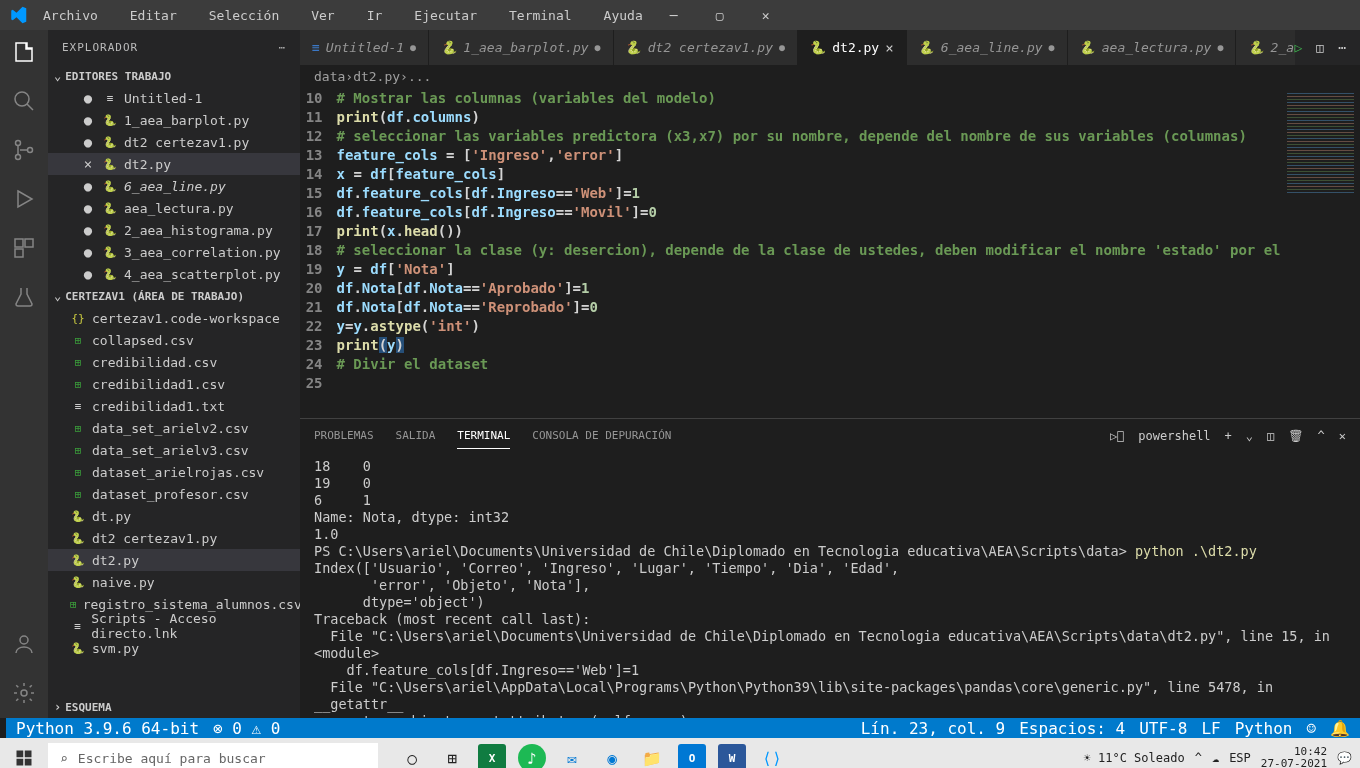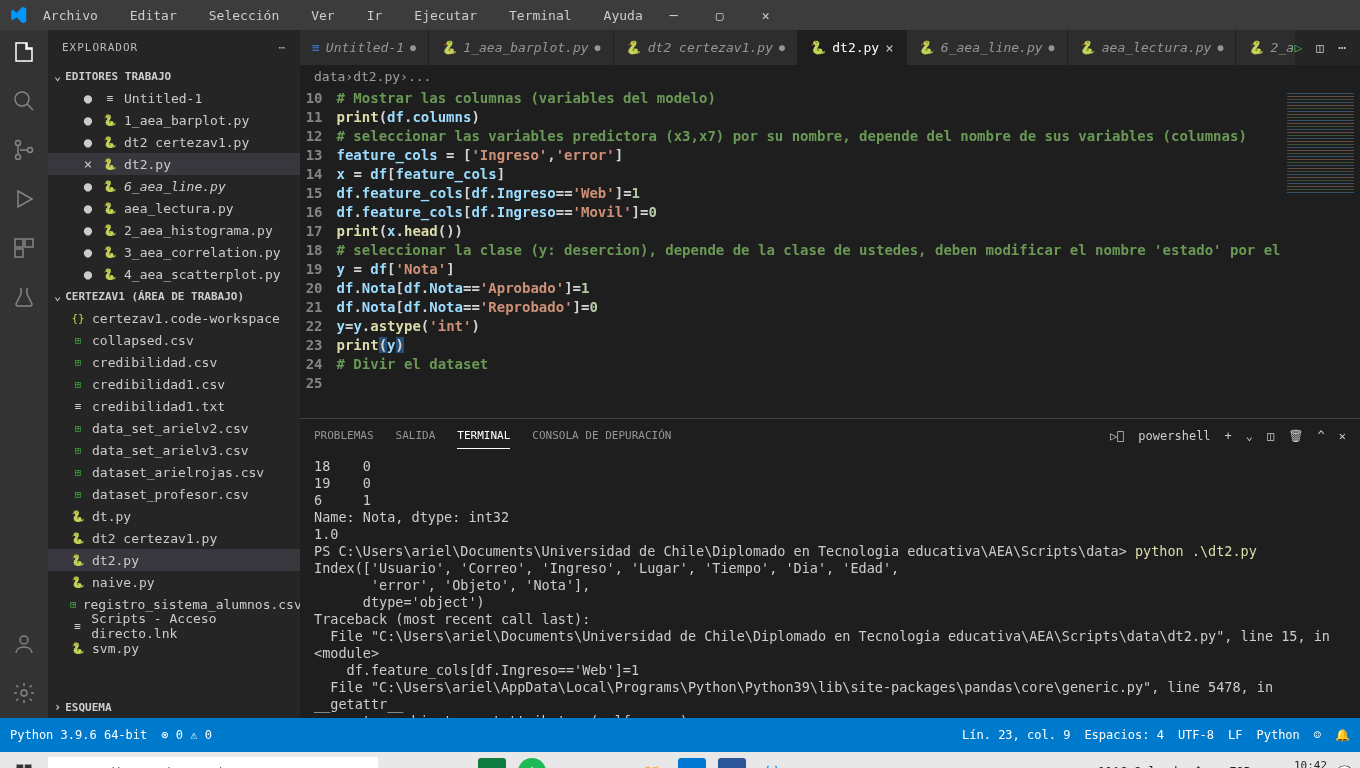--- a/index.html
+++ b/index.html
@@ -42,21 +42,21 @@
 .minimap .mm { position:absolute; top:6px; right:6px; left:6px; height:100px; opacity:0.4; background:repeating-linear-gradient(#569cd6 0 1px,transparent 1px 3px,#ce9178 3px 4px,transparent 4px 6px,#6a9955 6px 7px,transparent 7px 9px); }
 .c-cmt{color:#6a9955;} .c-fn{color:#dcdcaa;} .c-var{color:#9cdcfe;} .c-str{color:#ce9178;} .c-num{color:#b5cea8;}
 .hl { background:#264f78; }
 .panel { height:300px; border-top:1px solid #414141; display:flex; flex-direction:column; }
 .panel .ptabs { height:33px; display:flex; align-items:center; padding:0 14px; gap:22px; font-size:11px; color:#969696; }
 .panel .ptabs .pt { cursor:pointer; padding-bottom:6px; margin-top:6px; }
 .panel .ptabs .pt.act { color:#ffffff; border-bottom:1px solid #ffffff; }
 .panel .ptabs .prt { margin-left:auto; display:flex; align-items:center; gap:14px; color:#cccccc; font-size:12px; }
 .terminal { flex:1; font-family:Consolas,monospace; font-size:13.5px; line-height:17px; padding:6px 14px; color:#cccccc; white-space:pre-wrap; overflow:hidden; }
 .t-yel { color:#dcdcaa; }
-.statusbar { height:34px; background:#007acc; display:flex; align-items:center; color:#ffffff; font-size:12px; }
+.statusbar { height:20px; background:#007acc; display:flex; align-items:center; color:#ffffff; font-size:16px;margin-left:6px; }
 .statusbar .sl, .statusbar .sr { display:flex; align-items:center; gap:14px; padding:0 10px; }
 .statusbar .sr { margin-left:auto; }
 .taskbar { height:40px; background:#e8e8e8; display:flex; align-items:center; font-size:13px; color:#222; }
 .taskbar .start { width:48px; display:flex; justify-content:center; }
 .taskbar .search { flex:0 0 330px; height:30px; background:#fff; display:flex; align-items:center; padding-left:12px; gap:10px; color:#666; }
 .taskbar .icons { display:flex; align-items:center; gap:12px; margin-left:20px; }
 .taskbar .tb { width:28px; height:28px; display:flex; align-items:center; justify-content:center; font-size:16px; }
 .taskbar .tray { margin-left:auto; display:flex; align-items:center; gap:10px; padding-right:8px; font-size:12px; }
 .taskbar .clock { display:flex; flex-direction:column; align-items:flex-end; font-size:11px; line-height:12px; }
 </style>

